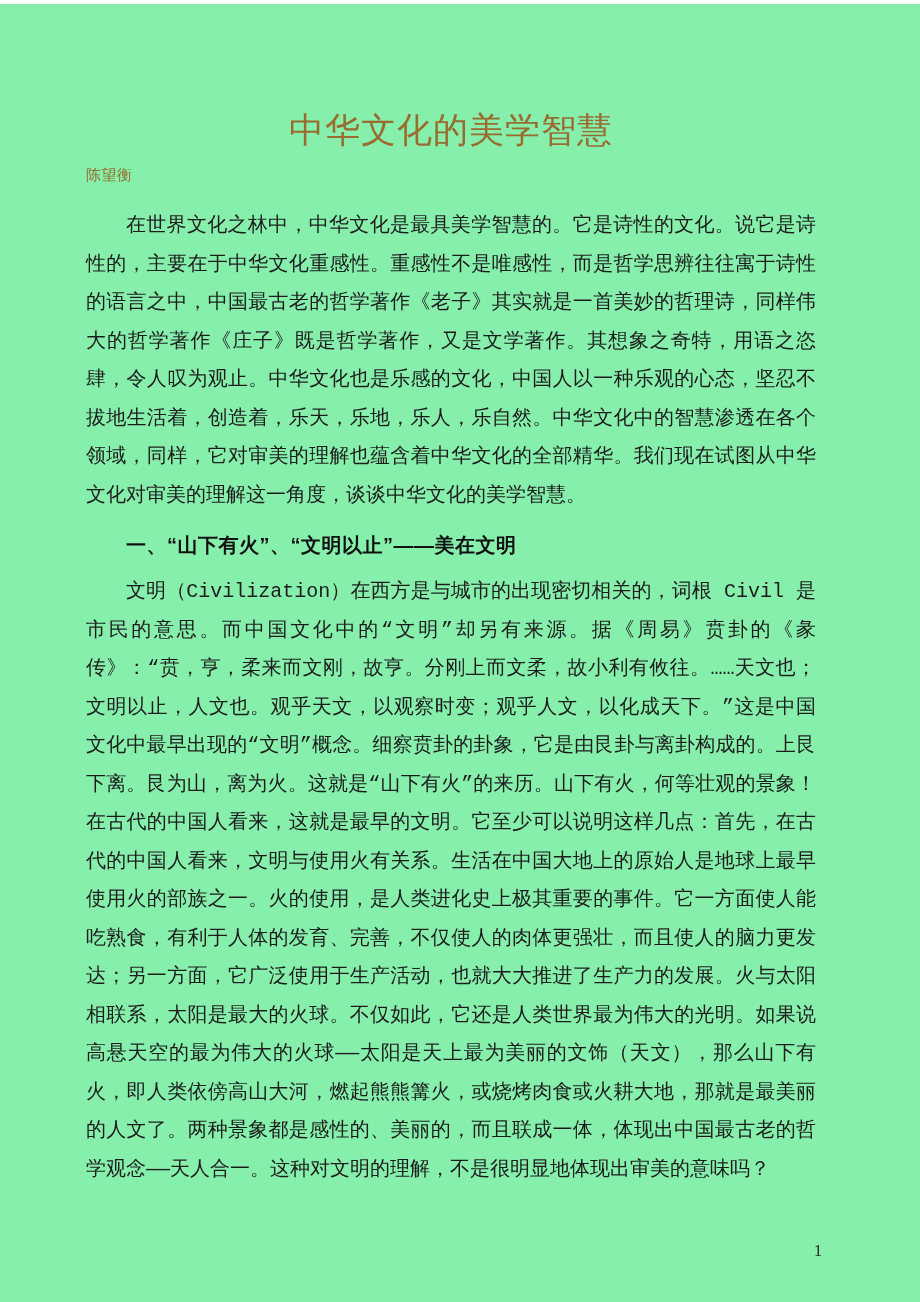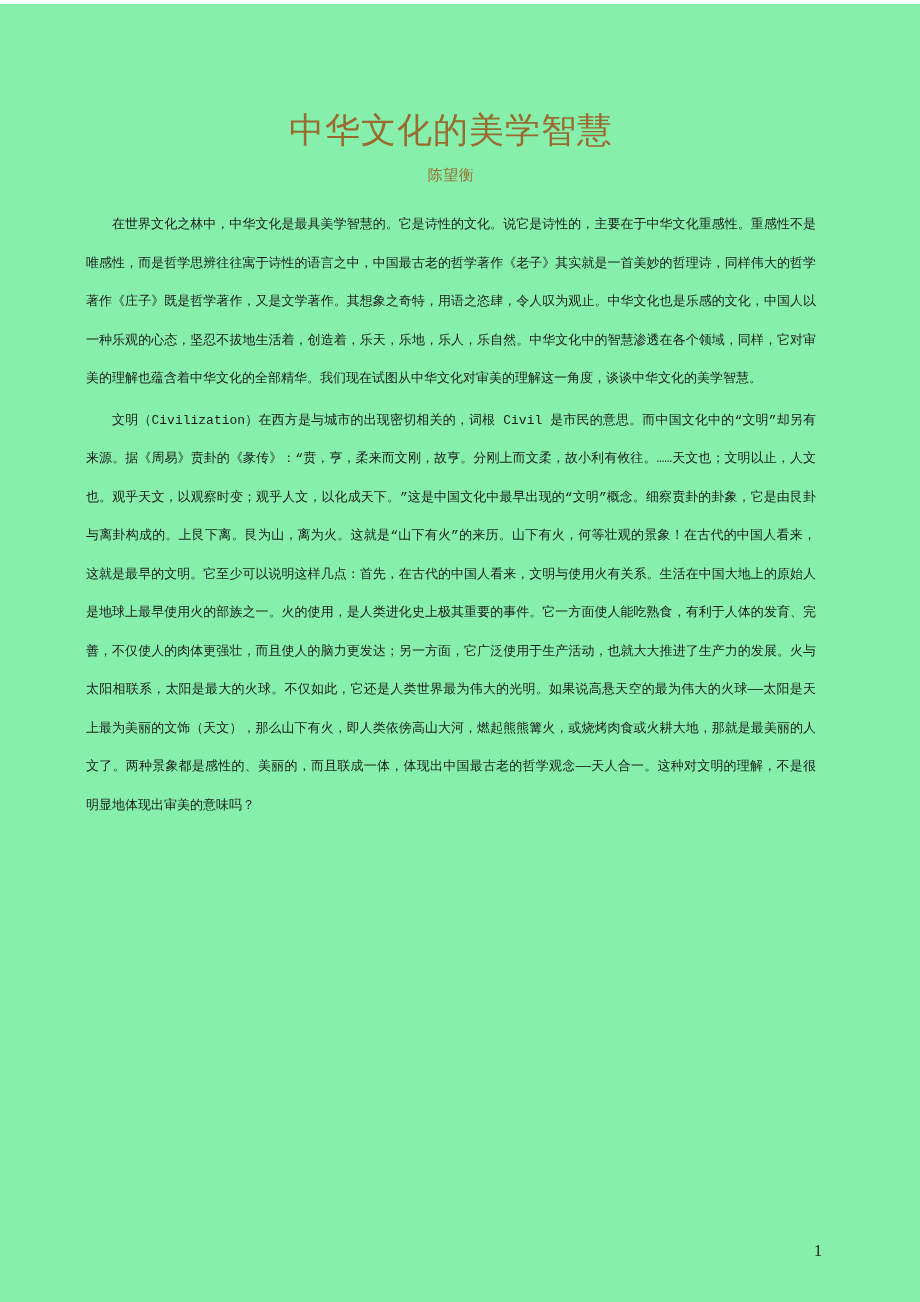--- a/index.html
+++ b/index.html
@@ -30,32 +30,32 @@
     font-family: "Liberation Serif", "DejaVu Serif", serif;
     font-size: 35px;
     font-weight: normal;
     line-height: 1.2;
     letter-spacing: 1px;
     padding-top: 106px;
   }
   .doc-author {
     margin: 0;
     padding: 0;
-    text-align: center;
+    text-align: left;
     color: #9a6b2f;
     font-size: 15px;
     font-weight: normal;
     line-height: 1.2;
     padding-top: 14px;
     letter-spacing: 0.5px;
   }
   .para {
     margin: 0;
     padding: 0;
-    font-size: 13px;
+    font-size: 20px;
     line-height: 38.5px;
     color: #1c1c1c;
     text-align: justify;
     text-justify: inter-ideograph;
     text-indent: 2em;
     font-family: "Liberation Serif", "DejaVu Serif", serif;
   }
   .para-first {
     padding-top: 21px;
   }
@@ -88,19 +88,20 @@
 
 <div class="page">
   <div class="content">
 
     <h1 class="doc-title">中华文化的美学智慧</h1>
 
     <div class="doc-author">陈望衡</div>
 
     <p class="para para-first">在世界文化之林中，中华文化是最具美学智慧的。它是诗性的文化。说它是诗性的，主要在于中华文化重感性。重感性不是唯感性，而是哲学思辨往往寓于诗性的语言之中，中国最古老的哲学著作《老子》其实就是一首美妙的哲理诗，同样伟大的哲学著作《庄子》既是哲学著作，又是文学著作。其想象之奇特，用语之恣肆，令人叹为观止。中华文化也是乐感的文化，中国人以一种乐观的心态，坚忍不拔地生活着，创造着，乐天，乐地，乐人，乐自然。中华文化中的智慧渗透在各个领域，同样，它对审美的理解也蕴含着中华文化的全部精华。我们现在试图从中华文化对审美的理解这一角度，谈谈中华文化的美学智慧。</p>
 
+    <h2 class="section-heading">一、“山下有火”、“文明以止”——美在文明</h2>
 
     <p class="para para-body">文明（Civilization）在西方是与城市的出现密切相关的，词根 Civil 是市民的意思。而中国文化中的“文明”却另有来源。据《周易》贲卦的《彖传》：“贲，亨，柔来而文刚，故亨。分刚上而文柔，故小利有攸往。……天文也；文明以止，人文也。观乎天文，以观察时变；观乎人文，以化成天下。”这是中国文化中最早出现的“文明”概念。细察贲卦的卦象，它是由艮卦与离卦构成的。上艮下离。艮为山，离为火。这就是“山下有火”的来历。山下有火，何等壮观的景象！在古代的中国人看来，这就是最早的文明。它至少可以说明这样几点：首先，在古代的中国人看来，文明与使用火有关系。生活在中国大地上的原始人是地球上最早使用火的部族之一。火的使用，是人类进化史上极其重要的事件。它一方面使人能吃熟食，有利于人体的发育、完善，不仅使人的肉体更强壮，而且使人的脑力更发达；另一方面，它广泛使用于生产活动，也就大大推进了生产力的发展。火与太阳相联系，太阳是最大的火球。不仅如此，它还是人类世界最为伟大的光明。如果说高悬天空的最为伟大的火球——太阳是天上最为美丽的文饰（天文），那么山下有火，即人类依傍高山大河，燃起熊熊篝火，或烧烤肉食或火耕大地，那就是最美丽的人文了。两种景象都是感性的、美丽的，而且联成一体，体现出中国最古老的哲学观念——天人合一。这种对文明的理解，不是很明显地体现出审美的意味吗？</p>
 
   </div>
 
   <div class="page-number">1</div>
 </div>
 
 </body></html>

